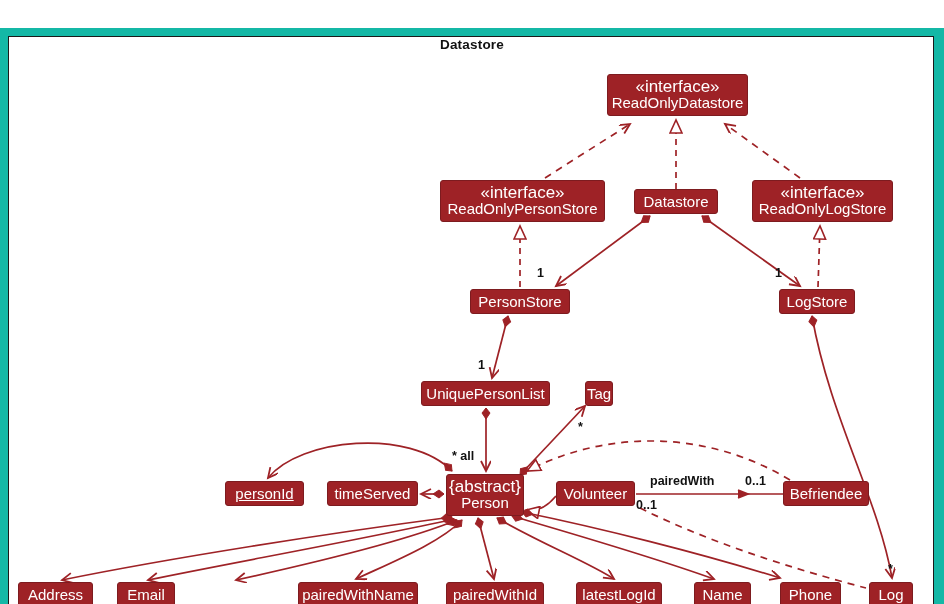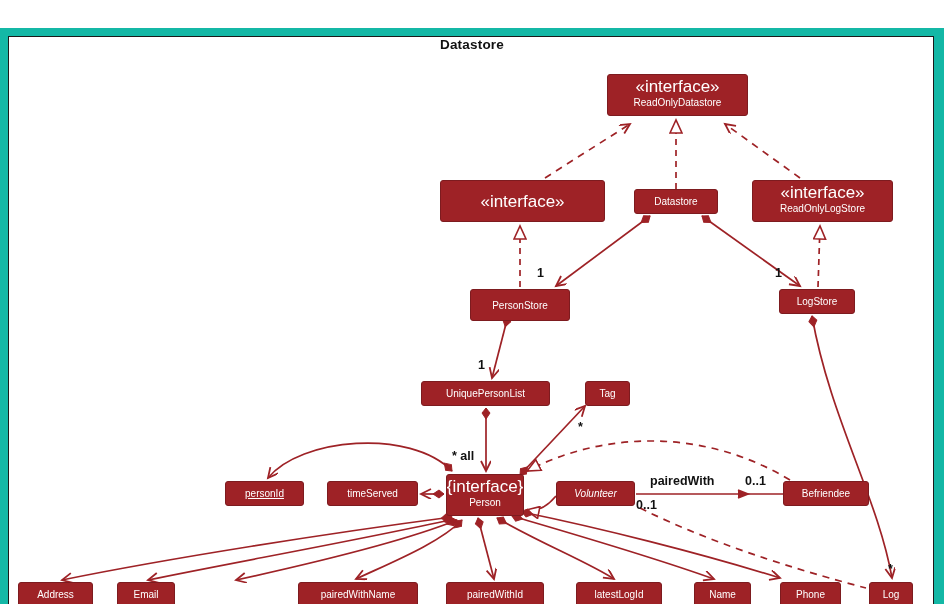--- a/index.html
+++ b/index.html
@@ -5,21 +5,21 @@
   html,body{margin:0;padding:0;background:#ffffff;}
   body{font-family:"Liberation Sans",sans-serif;}
   #stage{position:relative;width:944px;height:604px;background:#14b8a6;overflow:hidden;margin-top:28px;}
   #frame{position:absolute;left:8px;top:8px;width:926px;height:586px;border:1.5px solid #1a1a1a;box-sizing:border-box;background:#fff;}
   #title{position:absolute;left:0;top:9px;width:944px;text-align:center;font-size:13.5px;font-weight:bold;color:#111;letter-spacing:.2px;}
   svg#wires{position:absolute;left:0;top:0;width:944px;height:604px;pointer-events:none;}
   .node{position:absolute;background:#9e2226;border:1.5px solid #7d1b1f;border-radius:3px;color:#fff;
         display:flex;flex-direction:column;align-items:center;justify-content:center;
         font-size:14px;line-height:16px;text-align:center;box-sizing:border-box;padding:3px 8px;white-space:nowrap;}
   .node .stereo{font-size:17px;line-height:15px;}
-  .node .nm{font-size:10px;line-height:17px;}
+  .node .nm{font-size:15px;line-height:17px;}
   .lbl{position:absolute;font-size:12.5px;font-weight:bold;color:#111;white-space:nowrap;}
 </style>
 </head>
 <body>
 
 <div id="stage">
   <div id="frame"></div>
   <div id="title">Datastore</div>
 
   <svg id="wires" viewBox="0 0 944 604">
@@ -82,51 +82,52 @@
     </g>
   </svg>
 
   <div id="nodes">
       <div class="node" style="left: 607px; top: 46px; width: 141px; height: 42px;">
         <span class="stereo">«interface»</span>
         <span class="nm">ReadOnlyDatastore</span>
       </div>
       <div class="node" style="left: 440px; top: 152px; width: 165px; height: 42px;">
         <span class="stereo">«interface»</span>
+        <span class="nm">ReadOnlyPersonStore</span>
       </div>
       <div class="node" style="left: 634px; top: 161px; width: 84px; height: 25px;">
         <span class="nm">Datastore</span>
       </div>
       <div class="node" style="left: 752px; top: 152px; width: 141px; height: 42px;">
         <span class="stereo">«interface»</span>
         <span class="nm">ReadOnlyLogStore</span>
       </div>
-      <div class="node" style="left: 470px; top: 261px; width: 100px; height: 32px;">
+      <div class="node" style="left: 470px; top: 261px; width: 100px; height: 25px;">
         <span class="nm">PersonStore</span>
       </div>
       <div class="node" style="left: 779px; top: 261px; width: 76px; height: 25px;">
         <span class="nm">LogStore</span>
       </div>
       <div class="node" style="left: 421px; top: 353px; width: 129px; height: 25px;">
         <span class="nm">UniquePersonList</span>
       </div>
-      <div class="node" style="left: 585px; top: 353px; width: 45px; height: 25px;">
+      <div class="node" style="left: 585px; top: 353px; width: 28px; height: 25px;">
         <span class="nm">Tag</span>
       </div>
       <div class="node" style="left: 225px; top: 453px; width: 79px; height: 25px; text-decoration: underline;">
         <span class="nm">personId</span>
       </div>
       <div class="node" style="left: 327px; top: 453px; width: 91px; height: 25px;">
         <span class="nm">timeServed</span>
       </div>
       <div class="node" style="left: 446px; top: 446px; width: 78px; height: 42px;">
-        <span class="stereo">{interface}</span>
+        <span class="stereo">{abstract}</span>
         <span class="nm">Person</span>
       </div>
-      <div class="node" style="left: 556px; top: 453px; width: 79px; height: 25px; font-style: italic;">
+      <div class="node" style="left: 556px; top: 453px; width: 79px; height: 25px;">
         <span class="nm">Volunteer</span>
       </div>
       <div class="node" style="left: 783px; top: 453px; width: 86px; height: 25px;">
         <span class="nm">Befriendee</span>
       </div>
       <div class="node" style="left: 18px; top: 554px; width: 75px; height: 25px;">
         <span class="nm">Address</span>
       </div>
       <div class="node" style="left: 117px; top: 554px; width: 58px; height: 25px;">
         <span class="nm">Email</span>

